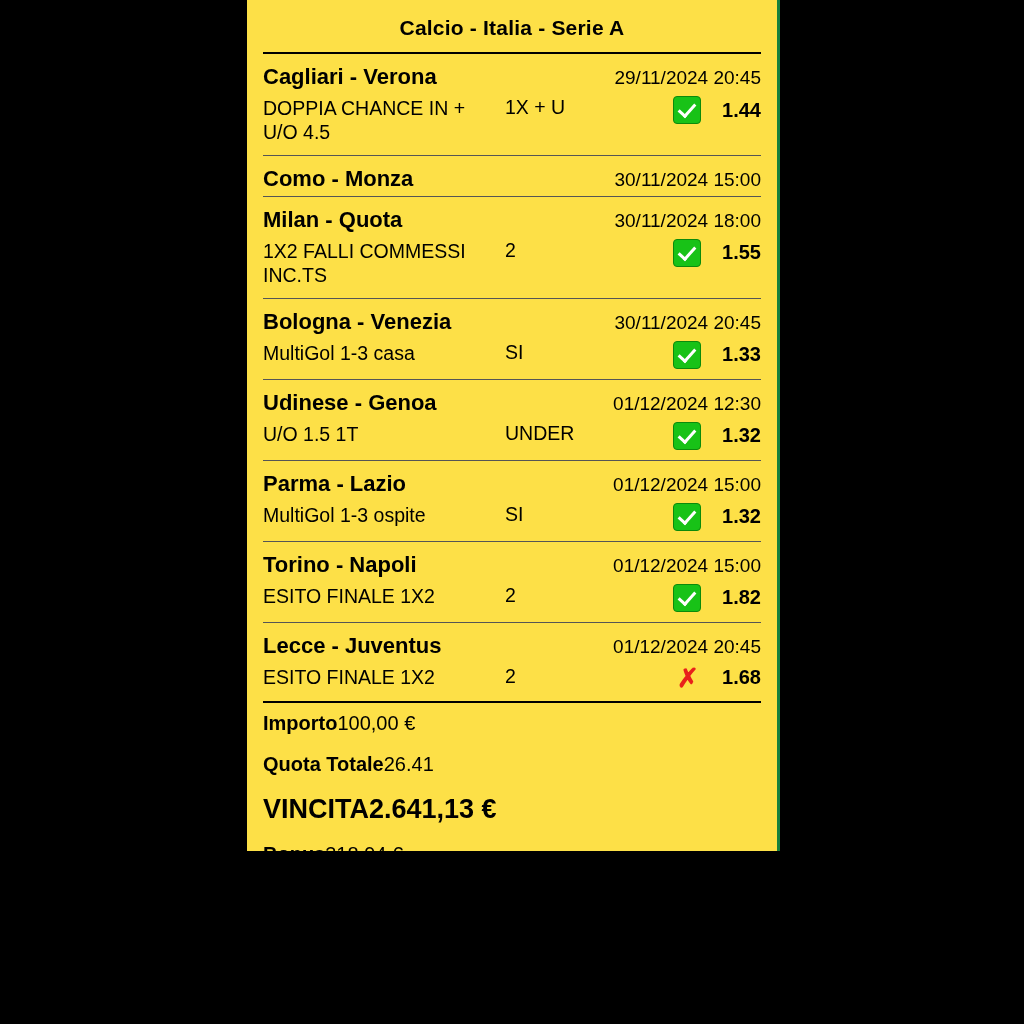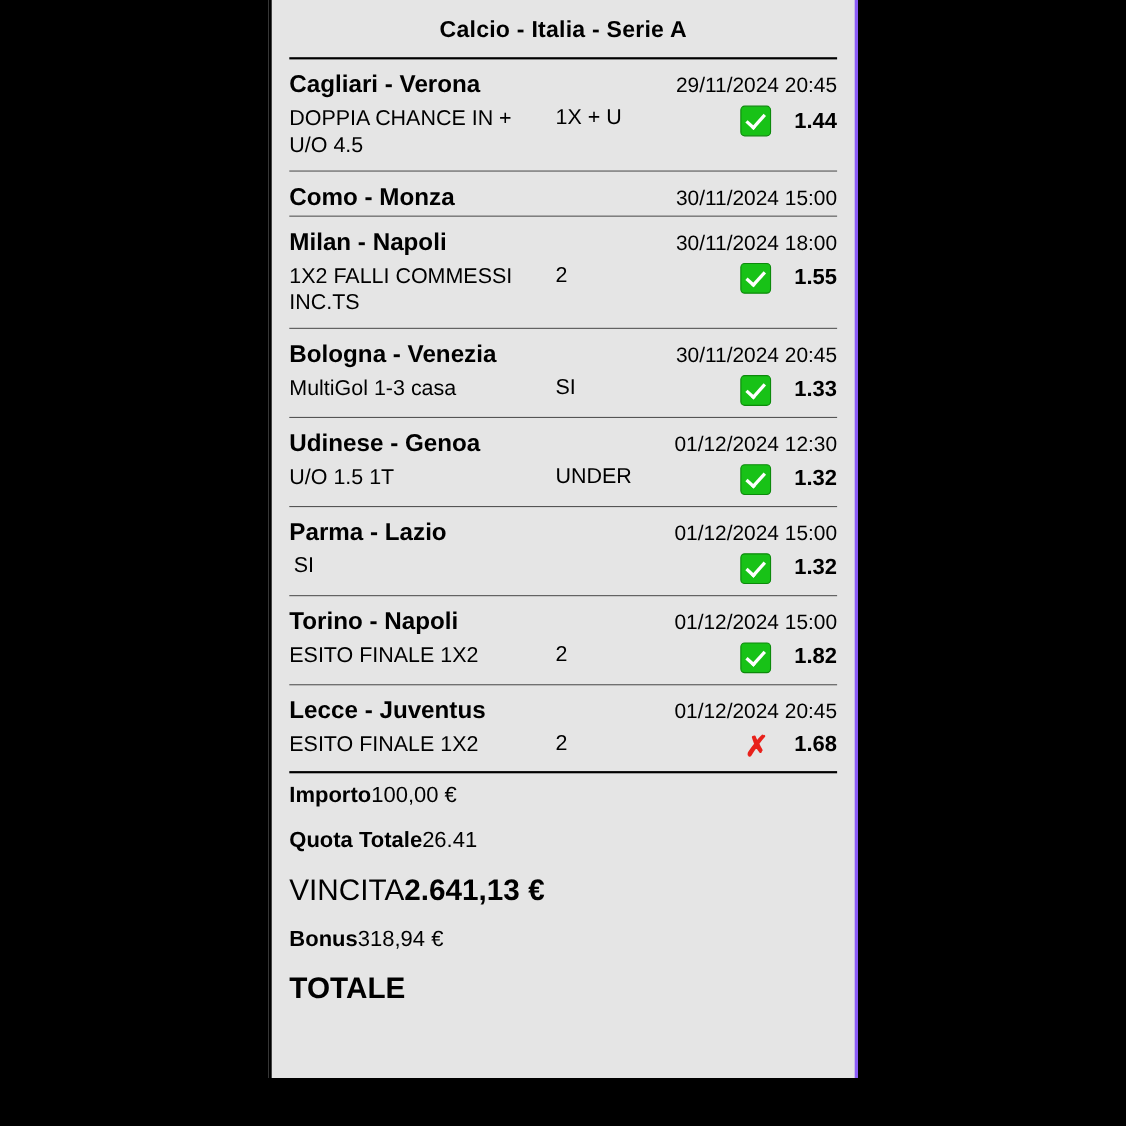--- a/index.html
+++ b/index.html
@@ -8,24 +8,24 @@
     background: #000000;
     width: 1024px;
     height: 1024px;
     font-family: "Liberation Sans", sans-serif;
   }
   #slip {
     position: absolute;
     left: 244px;
     top: 0px;
     width: 536px;
-    height: 980px;
-    background: #e5e5e5;
+    height: 851px;
+    background: #fde047;
     border-left: 3px solid #000000;
-    border-right: 3px solid #8b5cf6;
+    border-right: 3px solid #15803d;
     box-sizing: border-box;
     overflow: hidden;
   }
   .inner {
     padding: 0 16px;
     box-sizing: border-box;
   }
   .slip-title {
     text-align: center;
     font-weight: bold;
@@ -133,21 +133,21 @@
     font-weight: bold;
     font-size: 20px;
     color: #000;
   }
   .summary-value {
     font-size: 20px;
     color: #000;
   }
   .big .summary-label {
     font-size: 27px;
-    font-weight: normal;
+    font-weight: bold;
   }
   .big .summary-value {
     font-size: 27px;
     font-weight: bold;
   }
   .total-row {
     display: flex;
     justify-content: space-between;
     align-items: center;
     padding: 8px 0 10px 0;
@@ -193,21 +193,21 @@
     <div class="event">
       <div class="event-head">
         <span class="teams">Como - Monza</span>
         <span class="datetime">30/11/2024 15:00</span>
       </div>
     </div>
     <div class="rule-thin"></div>
 
     <div class="event">
       <div class="event-head">
-        <span class="teams">Milan - Napoli</span>
+        <span class="teams">Milan - Quota</span>
         <span class="datetime">30/11/2024 18:00</span>
       </div>
       <div class="event-body">
         <span class="market">1X2 FALLI COMMESSI INC.TS</span>
         <span class="pick">2</span>
         <span class="result">
           <span class="mark-win"></span>
           <span class="odd">1.55</span>
         </span>
       </div>
@@ -245,20 +245,21 @@
       </div>
     </div>
     <div class="rule-thin"></div>
 
     <div class="event">
       <div class="event-head">
         <span class="teams">Parma - Lazio</span>
         <span class="datetime">01/12/2024 15:00</span>
       </div>
       <div class="event-body">
+        <span class="market">MultiGol 1-3 ospite</span>
         <span class="pick">SI</span>
         <span class="result">
           <span class="mark-win"></span>
           <span class="odd">1.32</span>
         </span>
       </div>
     </div>
     <div class="rule-thin"></div>
 
     <div class="event">

